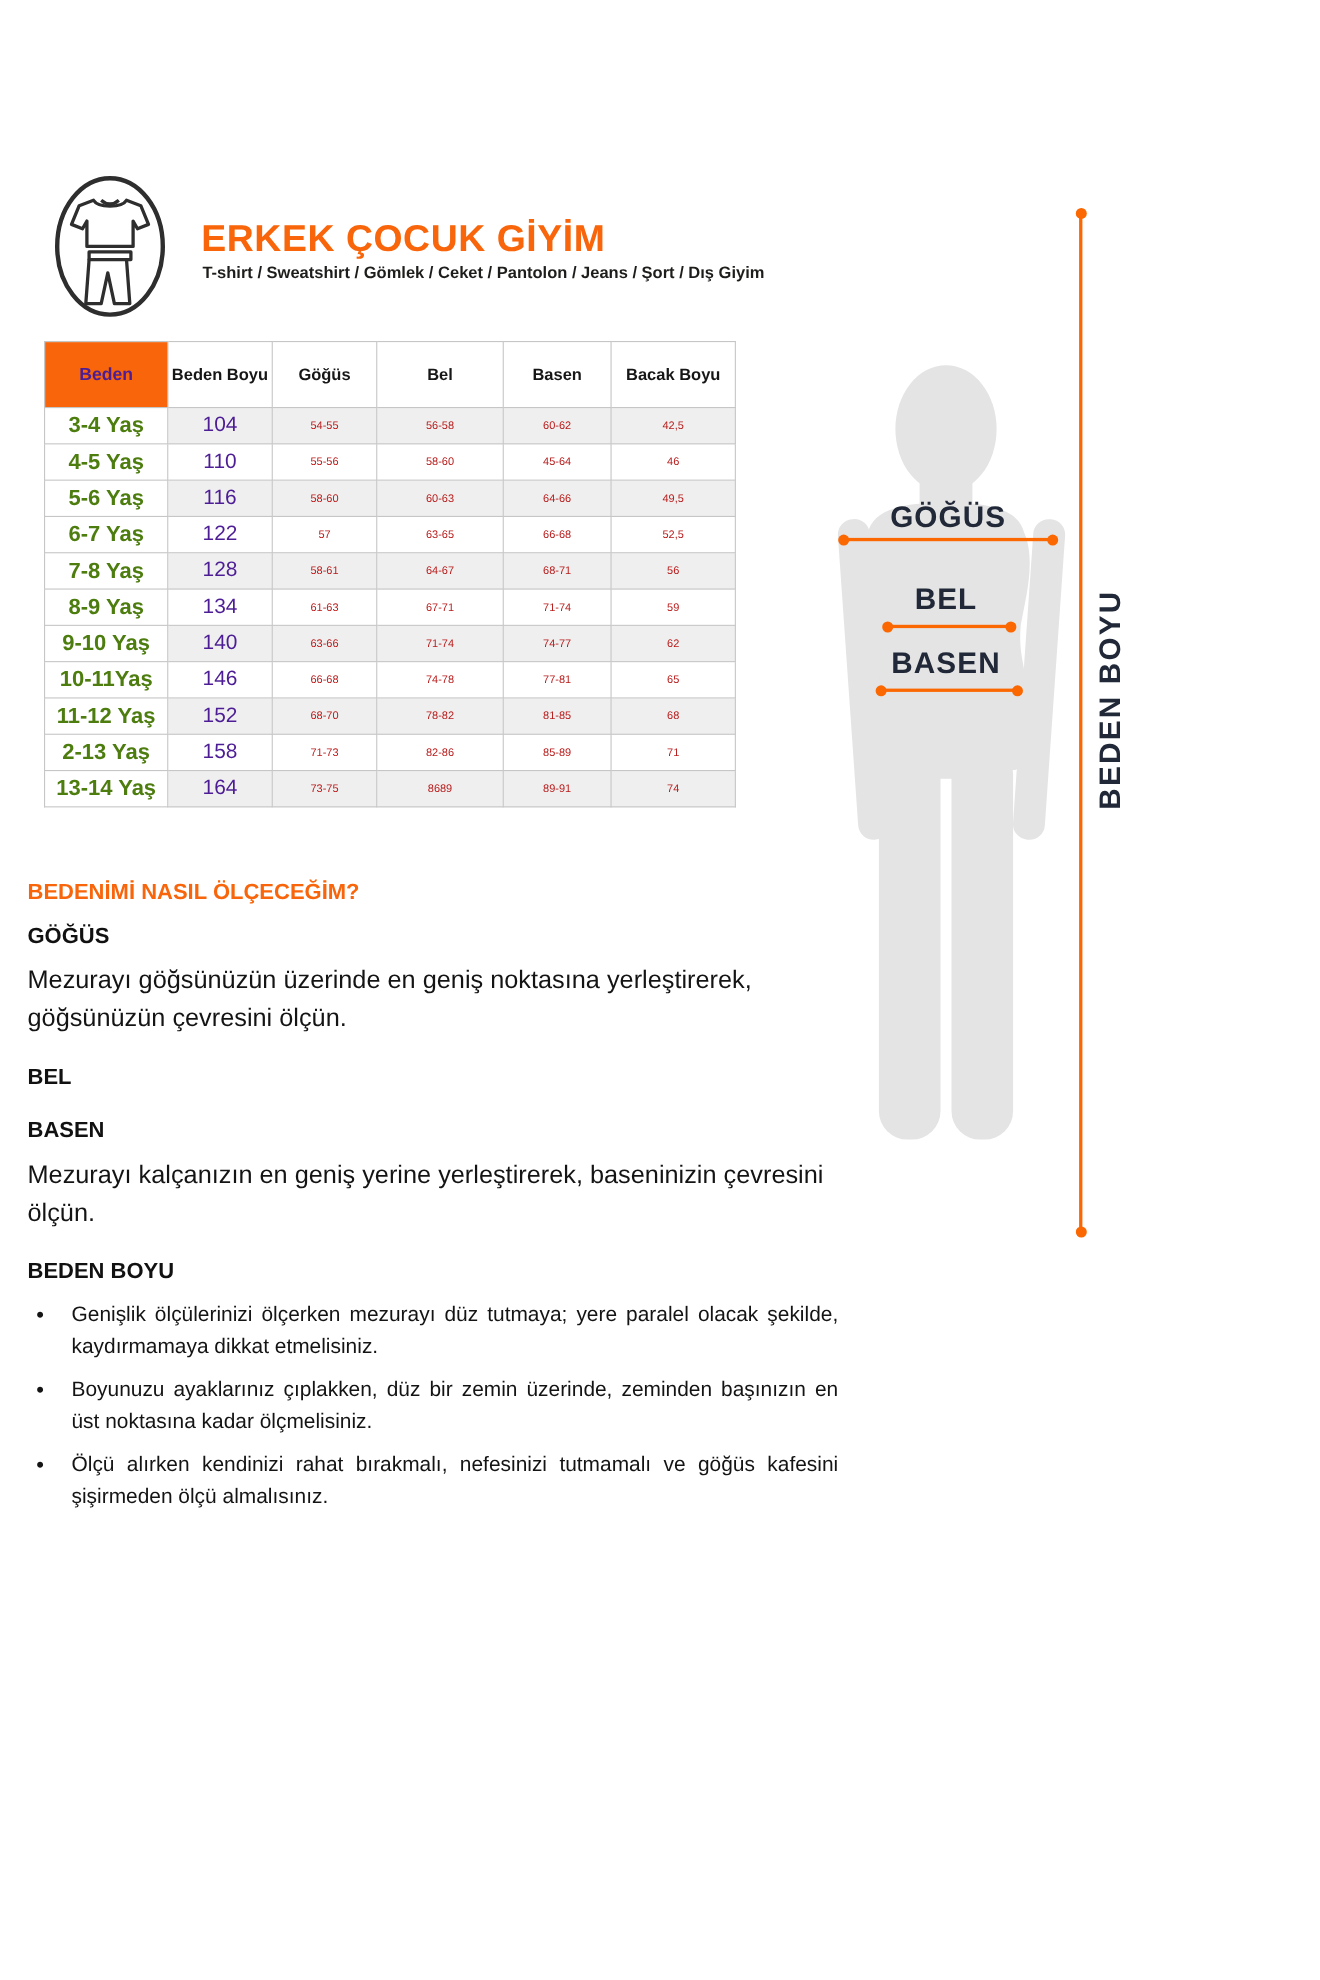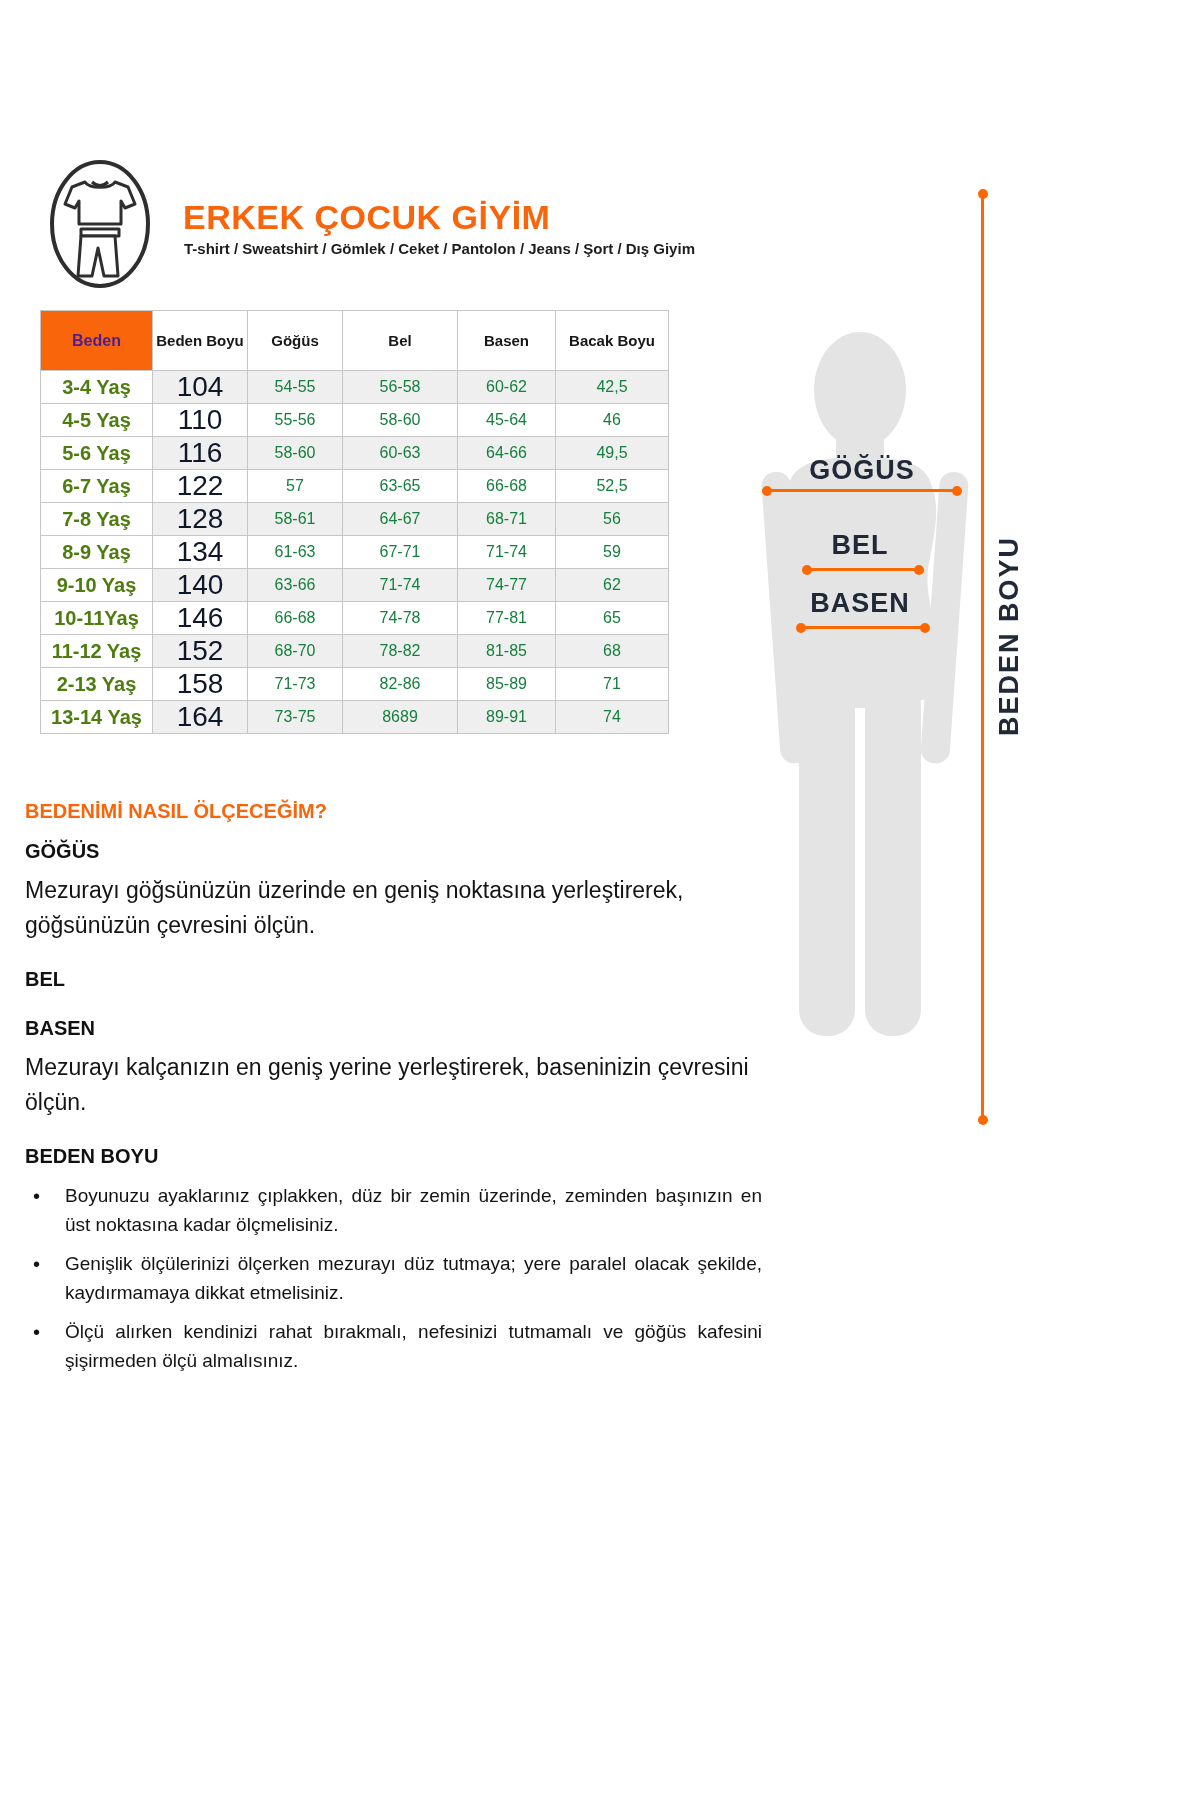--- a/index.html
+++ b/index.html
@@ -17,22 +17,22 @@
   
   table.size-table { position:absolute; left:40px; top:310px; width:628px;
                      border-collapse:collapse; table-layout:fixed; }
   .size-table th, .size-table td { border:1px solid #c6c6c6; text-align:center;
                                    vertical-align:middle; padding:0; }
   .size-table th { height:60px; font-size:15px; font-weight:bold; color:#161616;
                    background:#fff; line-height:1.45; }
   .size-table th.beden-th { background:#F8650A; color:#4c1d95; font-size:16px; }
   .size-table td { height:33px; }
   .size-table td.age  { color:#4d7c0f; font-weight:bold; font-size:20px; background:#fff; }
-  .size-table td.boyu { font-size:28px; color:#0f172a; }
-  .size-table td.val  { font-size:16px; color:#15803d; }
+  .size-table td.boyu { font-size:19px; color:#4c1d95; }
+  .size-table td.val  { font-size:10px; color:#b91c1c; }
   .size-table tbody tr:nth-child(odd)  td:not(.age) { background:#efefef; }
   .size-table tbody tr:nth-child(even) td:not(.age) { background:#ffffff; }
 
   
   .silhouette { position:absolute; left:735px; top:330px; width:260px; height:710px; }
   .m-label { position:absolute; width:200px; text-align:center; font-weight:bold;
              font-size:27px; color:#212837; letter-spacing:1px; }
   .m-label.chest { left:762px; top:455px; }
   .m-label.waist { left:760px; top:530px; }
   .m-label.hip   { left:760px; top:588px; }
@@ -227,19 +227,19 @@
     <h3 class="sec-title first">GÖĞÜS</h3>
     <p>Mezurayı göğsünüzün üzerinde en geniş noktasına yerleştirerek, göğsünüzün çevresini ölçün.</p>
 
     <h3 class="sec-title">BEL</h3>
 
     <h3 class="sec-title">BASEN</h3>
     <p>Mezurayı kalçanızın en geniş yerine yerleştirerek, baseninizin çevresini ölçün.</p>
 
     <h3 class="sec-title">BEDEN BOYU</h3>
     <ul>
+      <li>Genişlik ölçülerinizi ölçerken mezurayı düz tutmaya; yere paralel olacak şekilde, kaydırmamaya dikkat etmelisiniz.</li>
       <li>Boyunuzu ayaklarınız çıplakken, düz bir zemin üzerinde, zeminden başınızın en üst noktasına kadar ölçmelisiniz.</li>
-      <li>Genişlik ölçülerinizi ölçerken mezurayı düz tutmaya; yere paralel olacak şekilde, kaydırmamaya dikkat etmelisiniz.</li>
       <li>Ölçü alırken kendinizi rahat bırakmalı, nefesinizi tutmamalı ve göğüs kafesini şişirmeden ölçü almalısınız.</li>
     </ul>
   </div>
 
 </div>
 
 </body></html>

